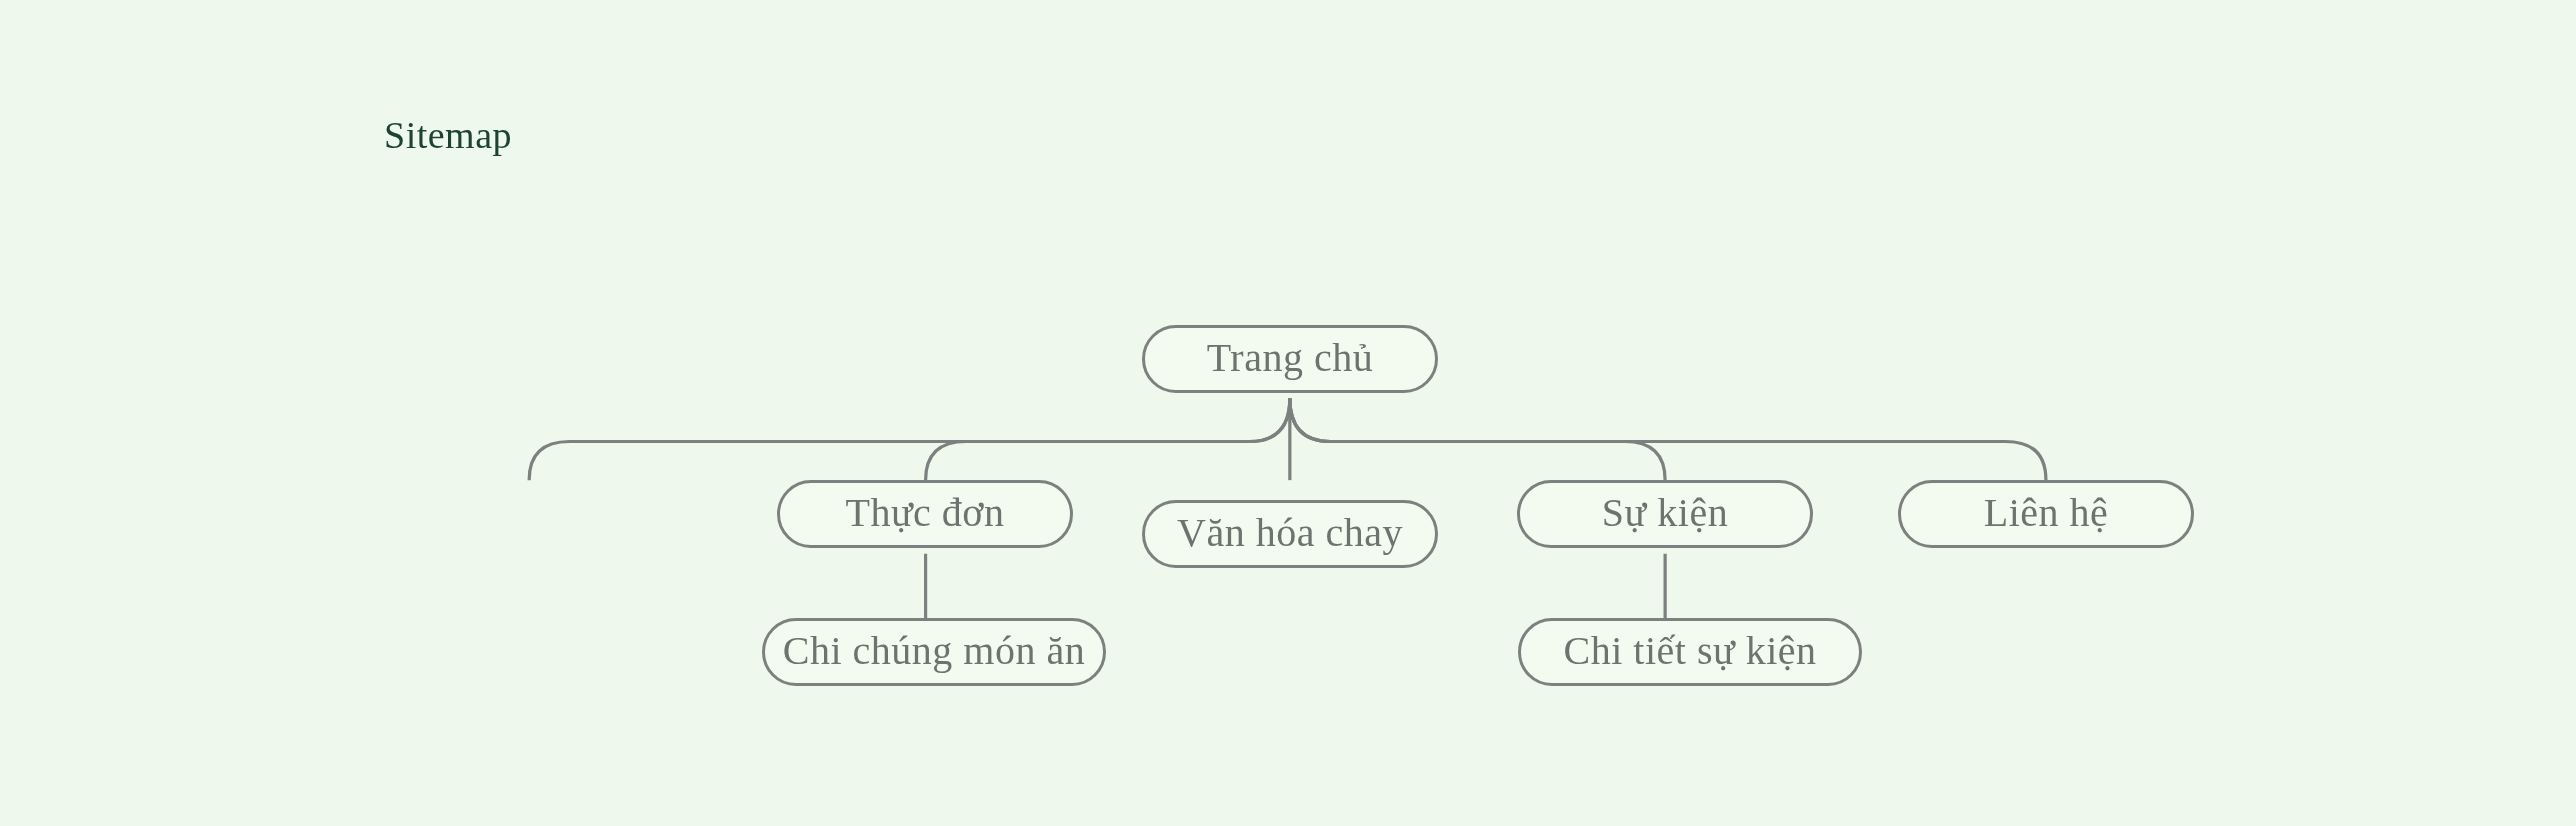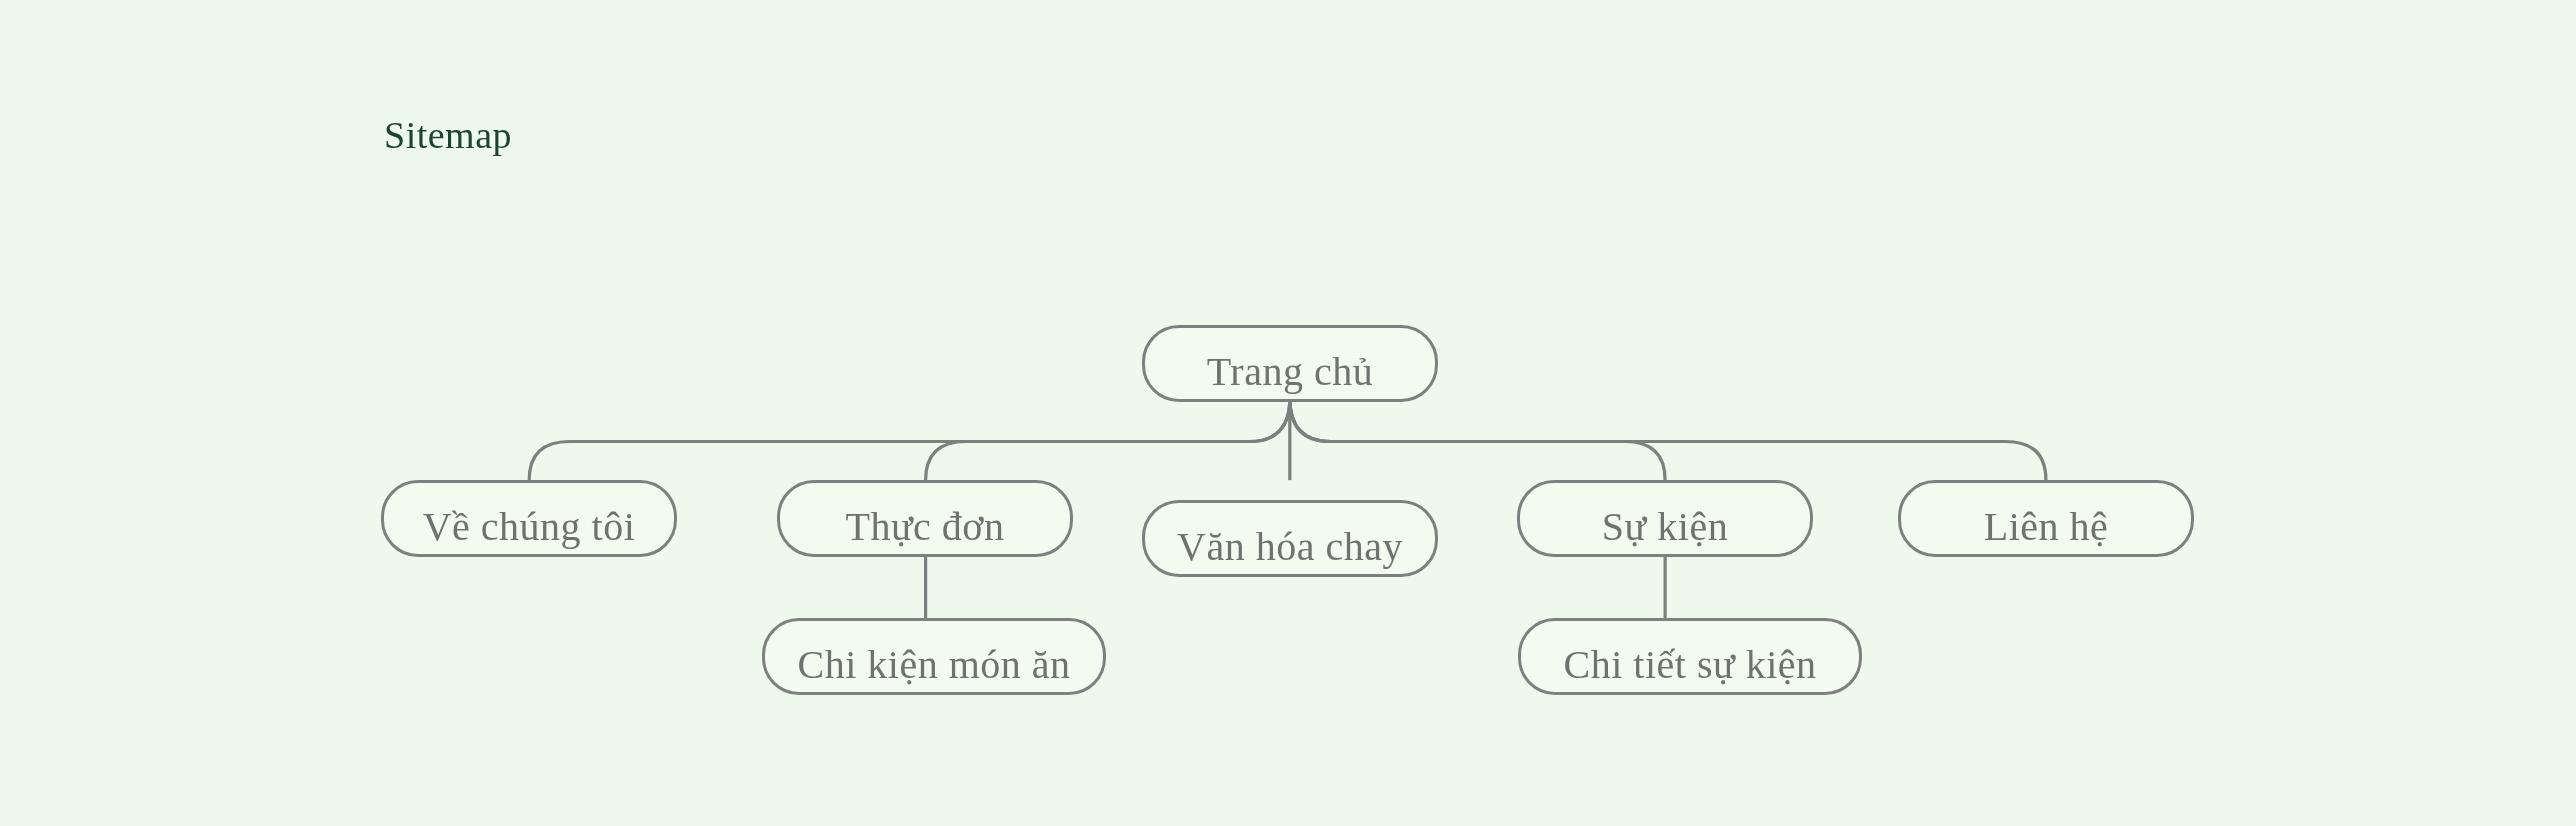--- a/index.html
+++ b/index.html
@@ -35,27 +35,27 @@
     width: 2576px;
     height: 826px;
   }
   .edges path {
     fill: none;
     stroke: var(--line, #7c807e);
     stroke-width: 3.5;
   }
   .node {
     position: absolute;
-    height: 77px;
+    height: 68px;
     box-sizing: border-box;
     border: 3.2px solid var(--line, #7c807e);
     border-radius: 37px;
     background: var(--node-fill, #f3fbf0);
     display: flex;
-    align-items: flex-end;
+    align-items: center;
     justify-content: center;
     font-size: 40px;
     letter-spacing: 0.5px;
     color: var(--node-text, #6f7370);
     white-space: nowrap;
   }
   .node span { display: block; padding-bottom: 3.7px; }
   #n-home        { left: 1142px; top: 325px; width: 296px; }
   #n-about       { left:  381px; top: 480px; width: 296px; }
   #n-menu        { left:  777px; top: 480px; width: 296px; }
@@ -86,42 +86,39 @@
 
     <path d="M 1006 602 L 1006 672"></path>
 
     <path d="M 1810 602 L 1810 672"></path>
   </svg>
 
   <div class="node" id="n-home">
     <span>Trang chủ</span>
   </div>
 
-  <div class="node" id="n-about">
-    <span>Về chúng tôi</span>
-  </div>
 
   <div class="node" id="n-menu">
     <span>Thực đơn</span>
   </div>
 
   <div class="node" id="n-culture">
     <span>Văn hóa chay</span>
   </div>
 
   <div class="node" id="n-events">
     <span>Sự kiện</span>
   </div>
 
   <div class="node" id="n-contact">
     <span>Liên hệ</span>
   </div>
 
   <div class="node" id="n-dish-detail">
-    <span>Chi kiện món ăn</span>
+    <span>Chi chúng món ăn</span>
   </div>
 
   <div class="node" id="n-event-detail">
     <span>Chi tiết sự kiện</span>
   </div>
 
 </div>
 
 
 </body></html>

